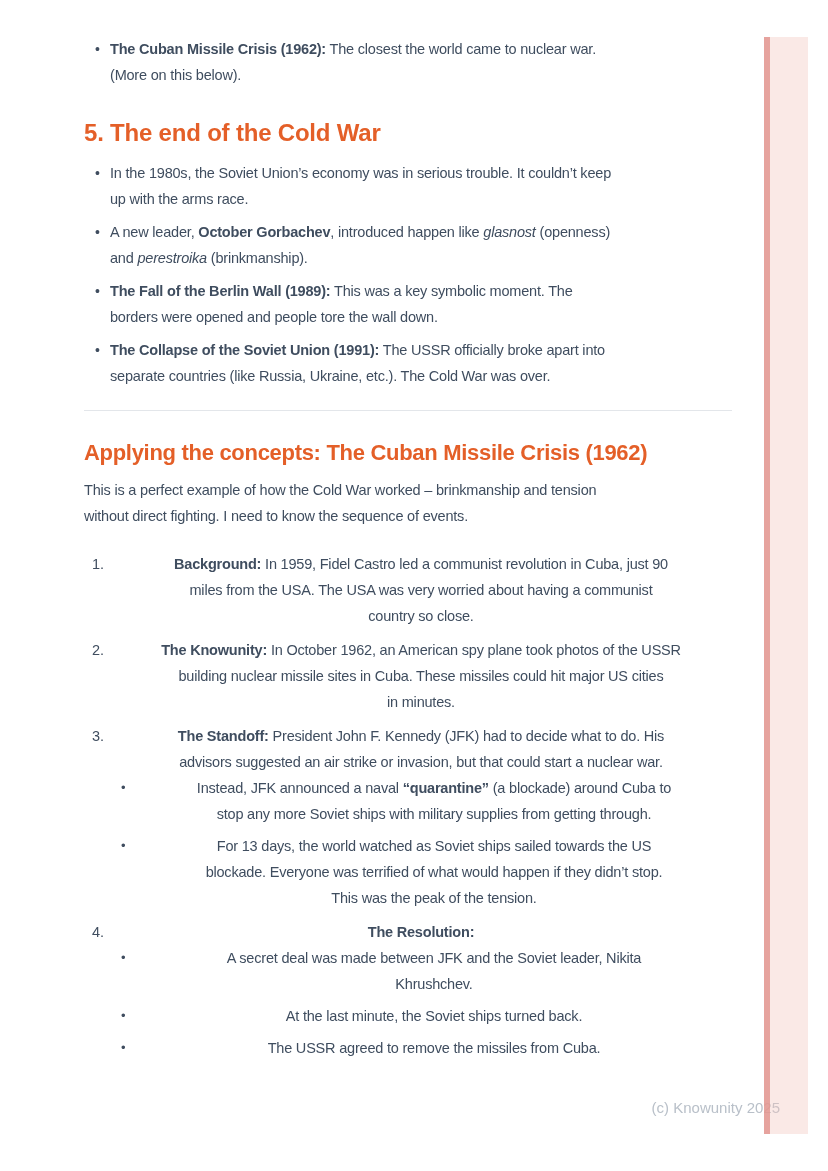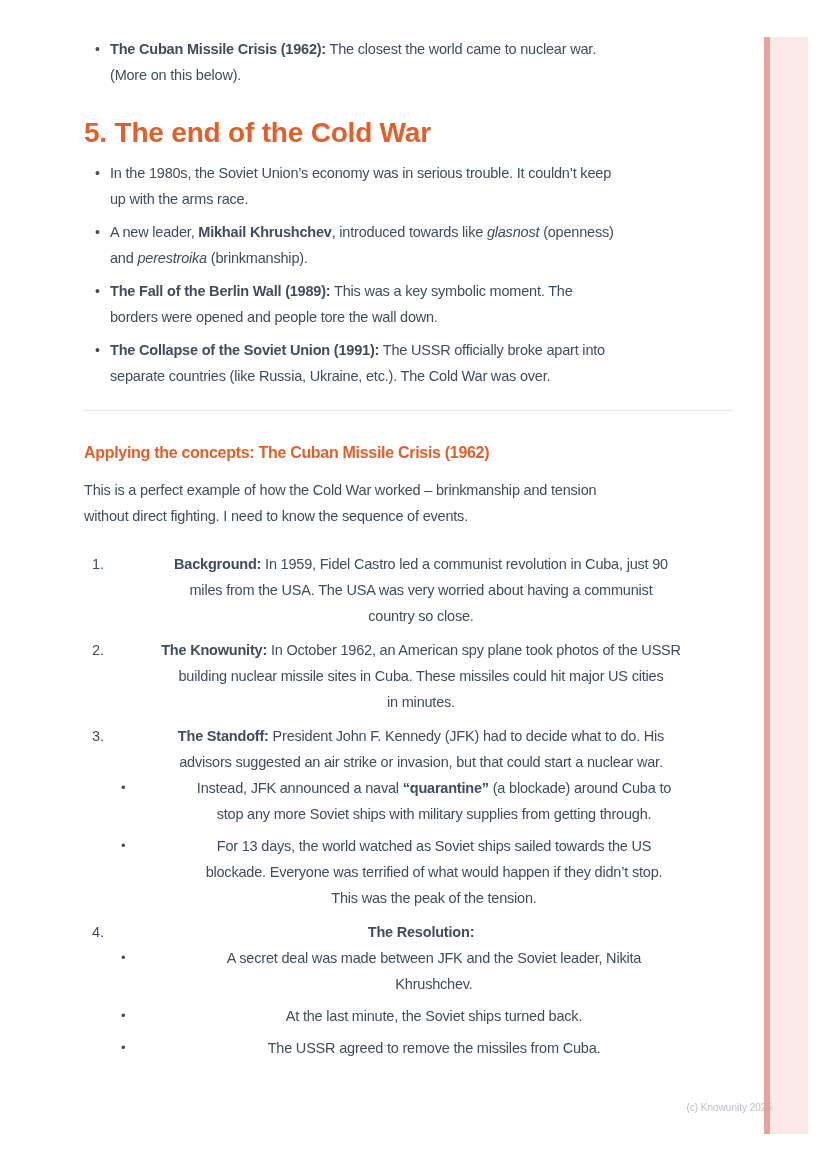--- a/index.html
+++ b/index.html
@@ -47,29 +47,29 @@
   ul.bullets > li::before {
     content: "\2022";
     position: absolute;
     left: 11px;
     top: 0;
     font-size: 14px;
   }
 
   h2.section-heading {
     color: #e45f28;
-    font-size: 28px;
+    font-size: 24px;
     line-height: 26px;
     letter-spacing: -0.2px;
     font-weight: 700;
     margin: 32px 0 14px 0;
   }
   h1.main-heading {
     color: #e45f28;
-    font-size: 16px;
+    font-size: 22px;
     line-height: 32px;
     letter-spacing: -0.3px;
     font-weight: 700;
     margin: 26px 0 8px 0;
   }
   hr.divider {
     border: none;
     border-top: 1px solid #e3e6ea;
     margin: 21px 0 0 0;
   }
@@ -100,22 +100,22 @@
     content: "\2022";
     position: absolute;
     left: 11px;
     top: 0;
     font-size: 13px;
   }
 
   .footer-credit {
     position: absolute;
     top: 1101px;
-    right: 72px;
-    font-size: 10px;
+    right: 64px;
+    font-size: 15px;
     line-height: 14px;
     color: #b9c0c9;
     z-index: 1;
   }
 </style>
 </head>
 <body>
 
 <div class="page">
 
@@ -126,21 +126,21 @@
     <ul class="bullets">
         <li><span class="bold">The Cuban Missile Crisis (1962):</span><span> The closest the world came to nuclear war.
 (More on this below).</span></li>
       </ul>
 
     <h2 class="section-heading">5. The end of the Cold War</h2>
 
     <ul class="bullets">
         <li><span>In the 1980s, the Soviet Union’s economy was in serious trouble. It couldn’t keep
 up with the arms race.</span></li>
-        <li><span>A new leader, </span><span class="bold">Mikhail Khrushchev</span><span>, introduced towards like </span><span class="italic">glasnost</span><span> (openness)
+        <li><span>A new leader, </span><span class="bold">October Gorbachev</span><span>, introduced happen like </span><span class="italic">glasnost</span><span> (openness)
 and </span><span class="italic">perestroika</span><span> (brinkmanship).</span></li>
         <li><span class="bold">The Fall of the Berlin Wall (1989):</span><span> This was a key symbolic moment. The
 borders were opened and people tore the wall down.</span></li>
         <li><span class="bold">The Collapse of the Soviet Union (1991):</span><span> The USSR officially broke apart into
 separate countries (like Russia, Ukraine, etc.). The Cold War was over.</span></li>
       </ul>
 
     <hr class="divider">
 
     <h1 class="main-heading">Applying the concepts: The Cuban Missile Crisis (1962)</h1>

